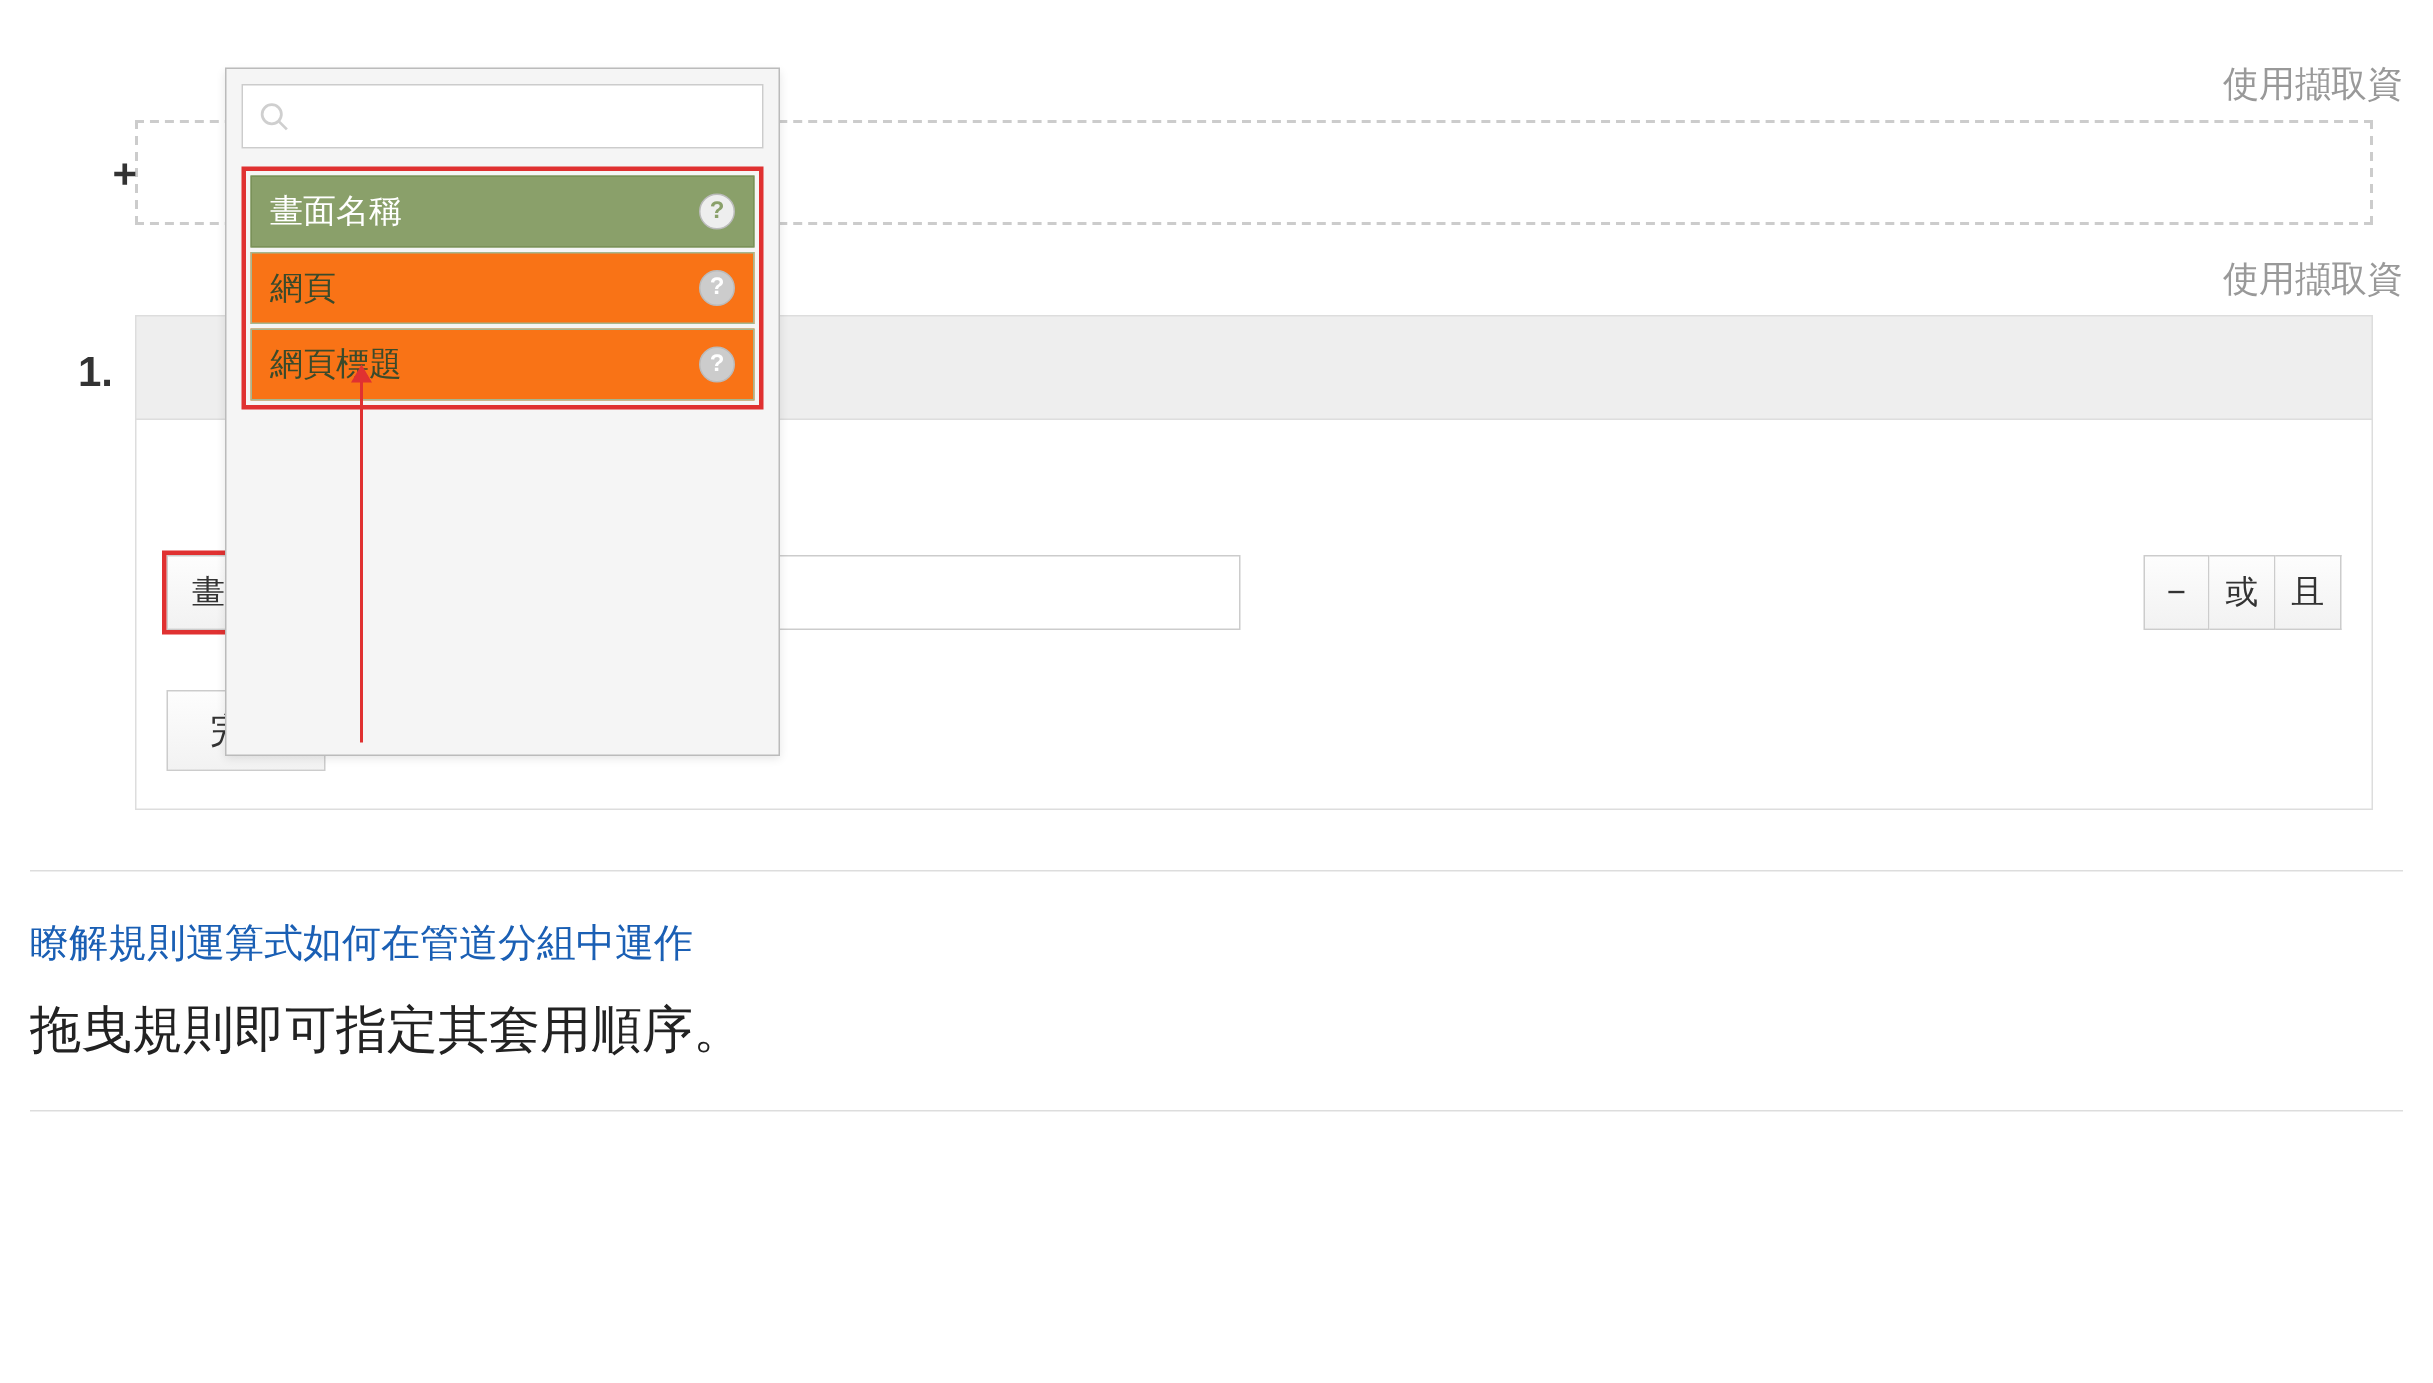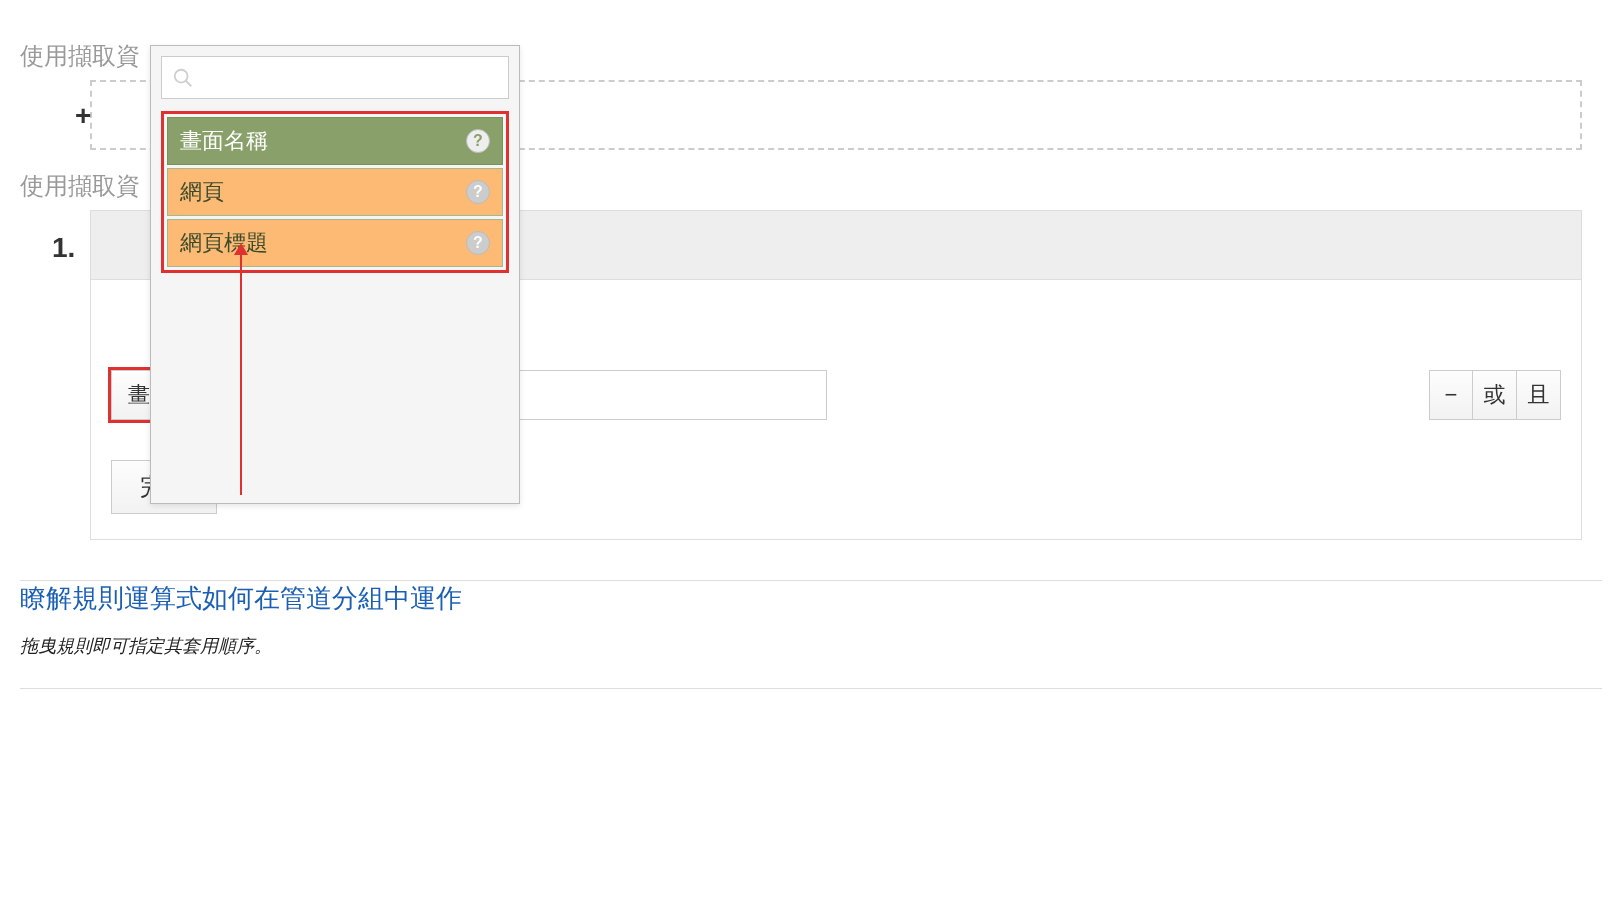--- a/index.html
+++ b/index.html
@@ -9,20 +9,21 @@
     font-family: Arial, "Microsoft JhengHei", "PingFang TC", sans-serif;
     background: #fff;
     color: #333;
     font-size: 20px;
     width: 1622px;
   }
   .section-label {
     color: #999;
     font-size: 24px;
     margin: 20px 0 8px 0;
+    text-align: right;
   }
   .dashed-box {
     border: 2px dashed #ccc;
     padding: 20px 30px;
     margin-left: 70px;
     margin-right: 20px;
     display: flex;
     align-items: center;
     height: 70px;
   }
@@ -126,23 +127,24 @@
     color: #333;
   }
   .link-cancel {
     color: #1a5fb4;
     font-size: 24px;
     cursor: pointer;
   }
   .footer {
     margin-top: 40px;
     border-top: 1px solid #ddd;
+    padding-top: 30px;
   }
   .footer .link { color: #1a5fb4; font-size: 26px; margin-bottom: 18px; display: block; cursor: pointer; }
-  .footer .desc { font-size: 18px; color: #222; font-style: italic; }
+  .footer .desc { font-size: 34px; color: #222; }
   .footer-hr { margin-top: 30px; border: none; border-top: 1px solid #ddd; }
 
   
   .popup {
     position: absolute;
     left: 130px;
     top: 5px;
     width: 370px;
     background: #f5f5f5;
     border: 1px solid #bbb;
@@ -167,21 +169,21 @@
     padding: 3px;
   }
   .popup-item {
     display: flex;
     align-items: center;
     justify-content: space-between;
     padding: 8px 12px;
     font-size: 22px;
     margin-bottom: 3px;
     border: 1px solid #a5b78f;
-    background: #fdba74;
+    background: #f97316;
     color: #3a4a2b;
     cursor: pointer;
   }
   .popup-item:last-child { margin-bottom: 0; }
   .popup-item.active {
     background: #8aa06a;
     color: #fff;
     border-color: #7a9159;
   }
   .help-icon {

